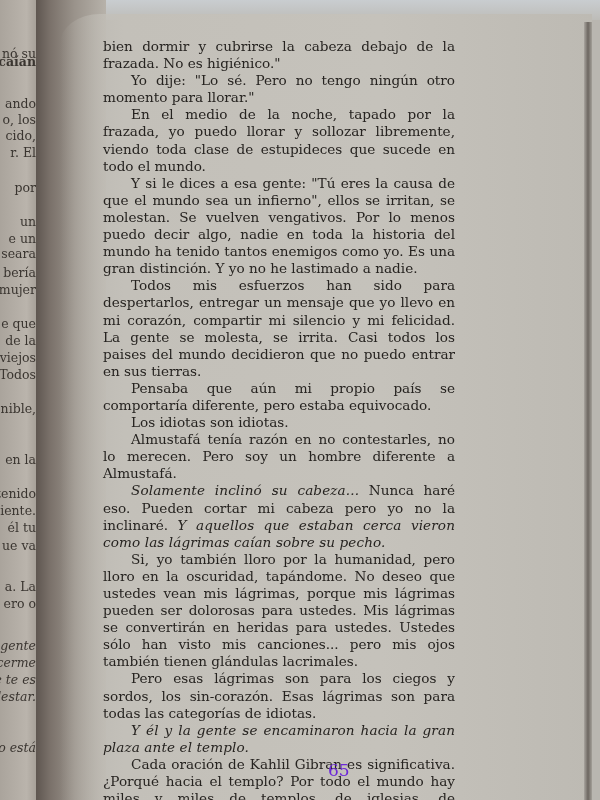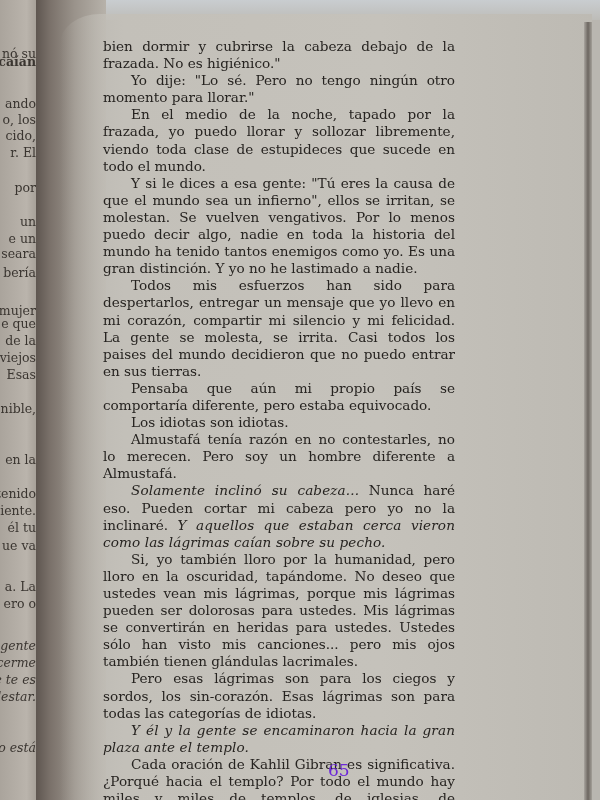--- a/index.html
+++ b/index.html
@@ -61,25 +61,25 @@
     <div class="frag" style="top: 56px; font-weight: bold;">caían</div>
     <div class="frag" style="top: 98px;">ando</div>
     <div class="frag" style="top: 114px; padding-left: 7px;">o, los</div>
     <div class="frag" style="top: 130px;">cido,</div>
     <div class="frag" style="top: 147px;">r.  El</div>
     <div class="frag" style="top: 182px;">por</div>
     <div class="frag" style="top: 216px;">un</div>
     <div class="frag" style="top: 233px;">e un</div>
     <div class="frag" style="top: 248px;">seara</div>
     <div class="frag" style="top: 267px;">bería</div>
-    <div class="frag" style="top: 284px; margin-top: 21px;">mujer</div>
+    <div class="frag" style="top: 284px;">mujer</div>
     <div class="frag" style="top: 318px;">e que</div>
     <div class="frag" style="top: 335px;">de la</div>
     <div class="frag" style="top: 352px;">viejos</div>
-    <div class="frag" style="top: 369px;">Esas</div>
+    <div class="frag" style="top: 369px;">Todos</div>
     <div class="frag" style="top: 403px;">nible,</div>
     <div class="frag" style="top: 454px;">en la</div>
     <div class="frag" style="top: 488px;">tenido</div>
     <div class="frag" style="top: 505px;">iente.</div>
     <div class="frag" style="top: 522px;">él tu</div>
     <div class="frag" style="top: 540px;">ue va</div>
     <div class="frag" style="top: 581px;">a.  La</div>
     <div class="frag" style="top: 598px;">ero o</div>
     <div class="frag it" style="top: 640px;">gente</div>
     <div class="frag it" style="top: 657px;">cerme</div>

